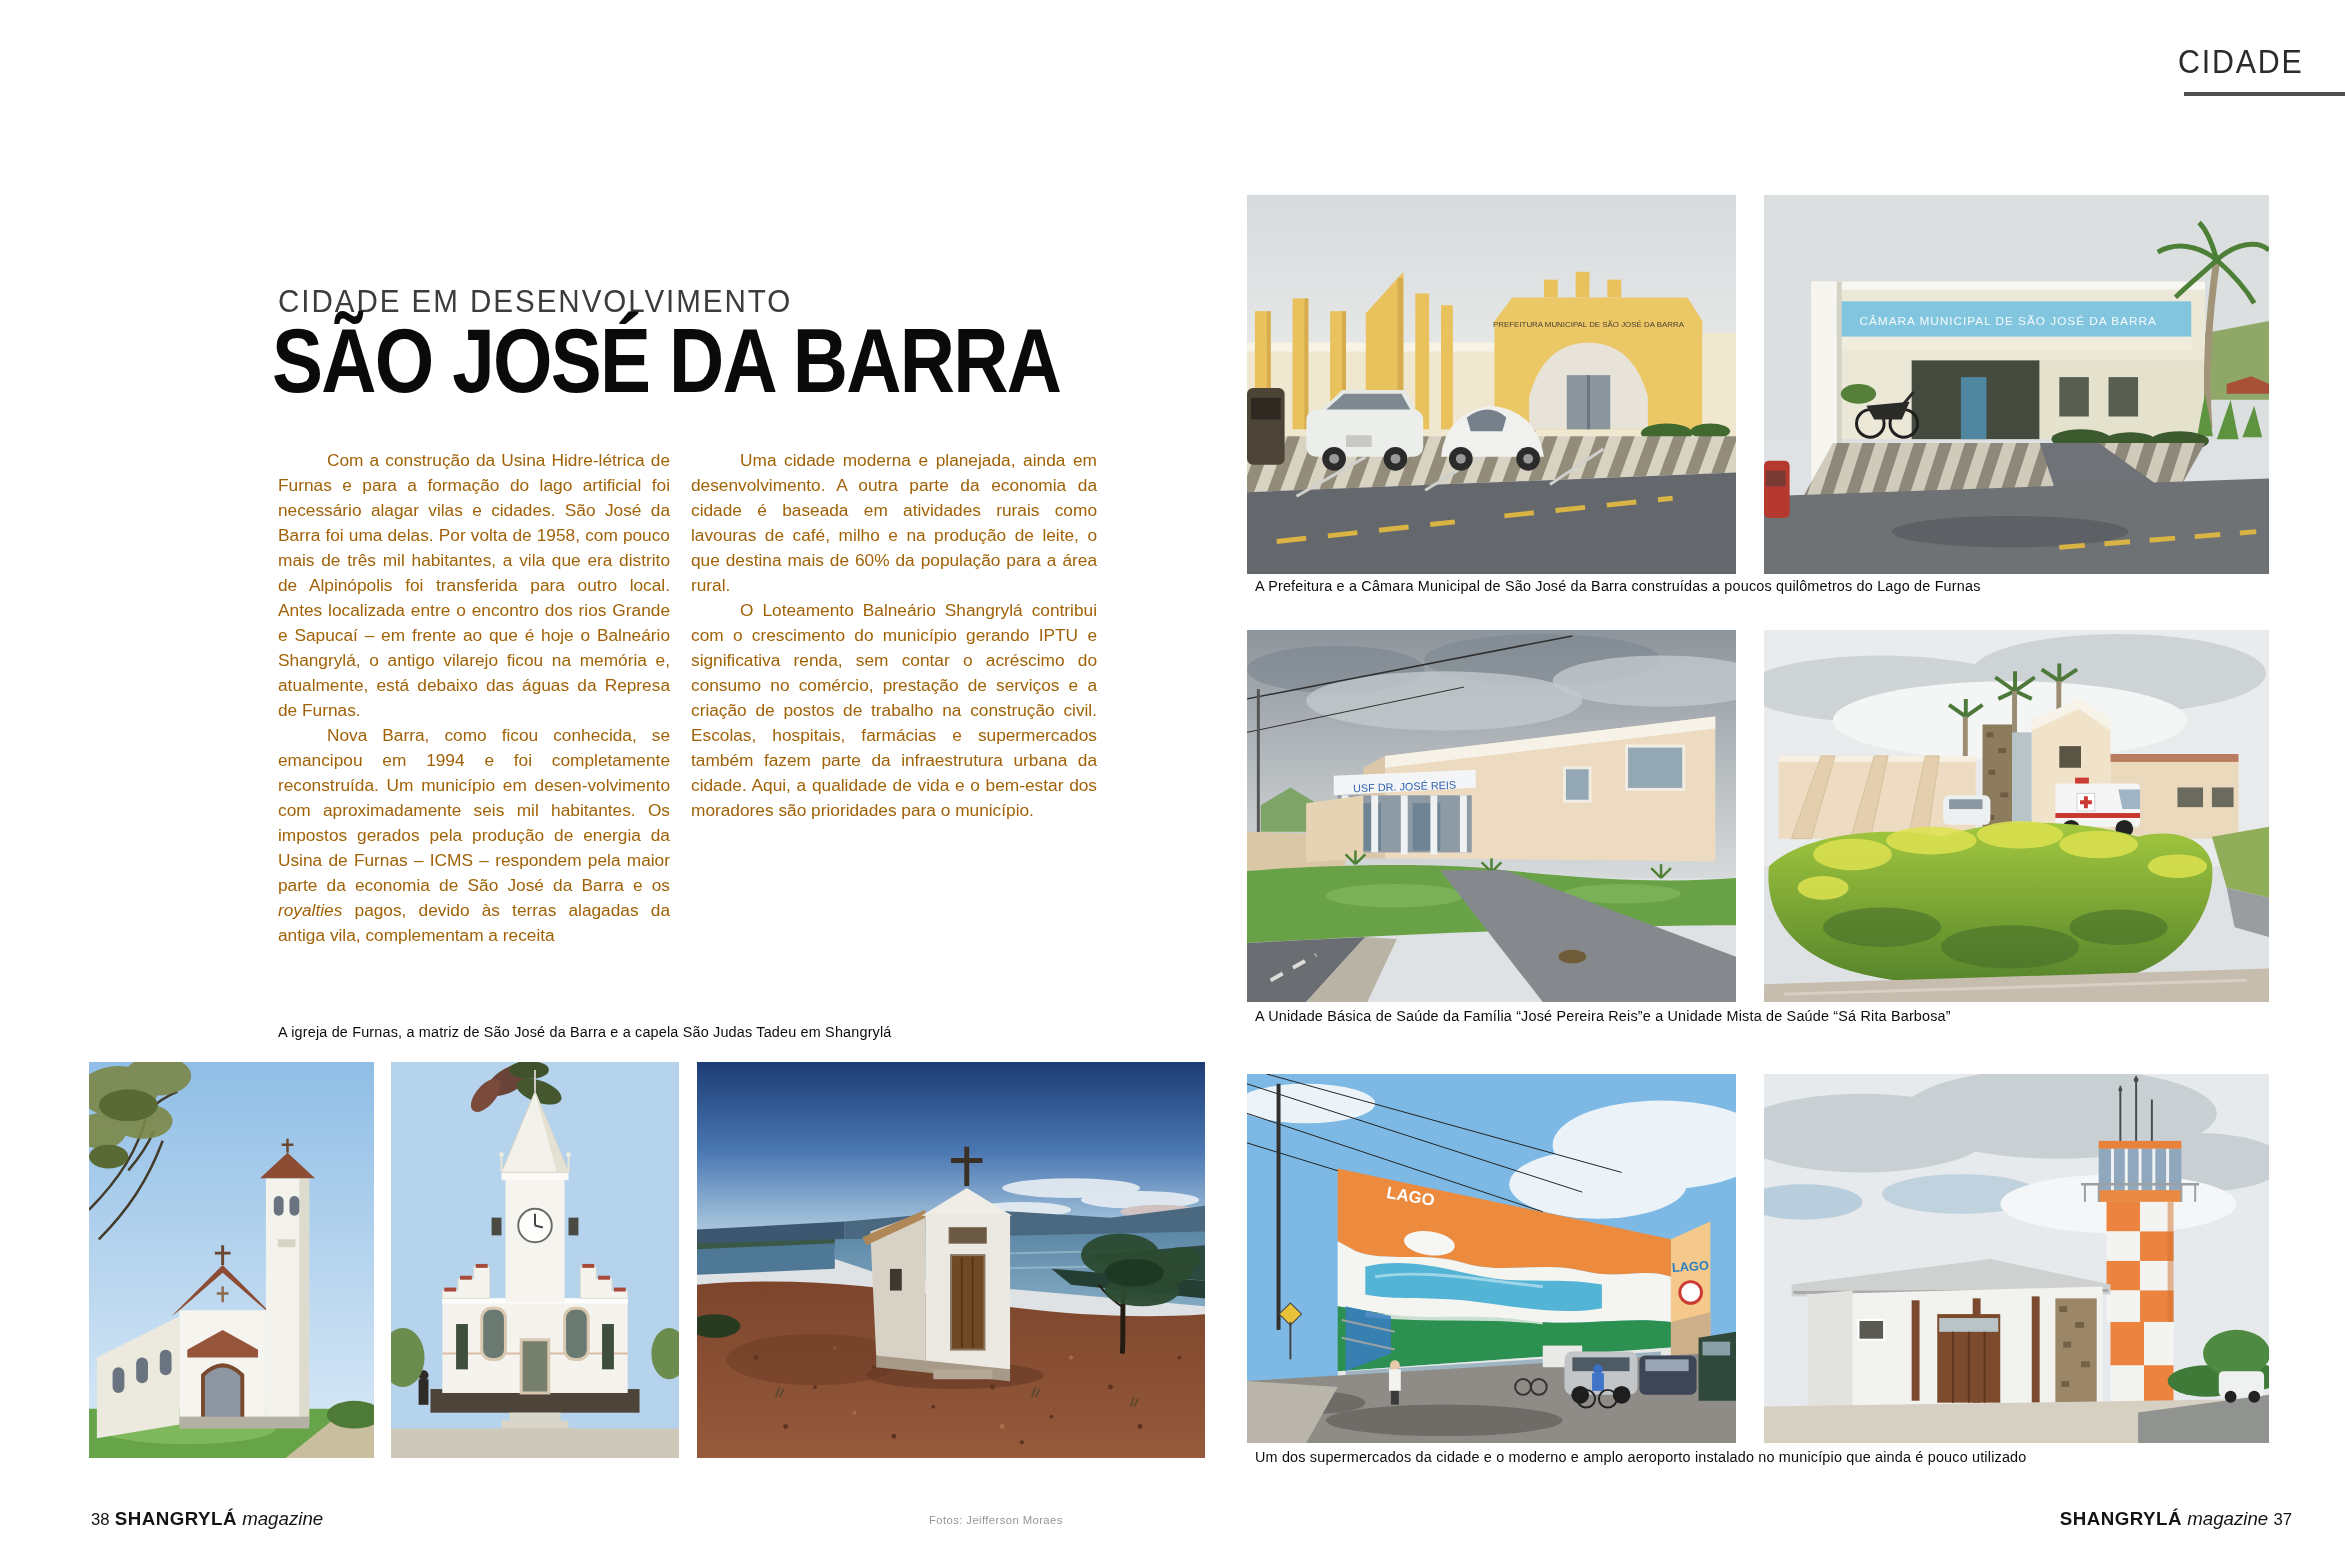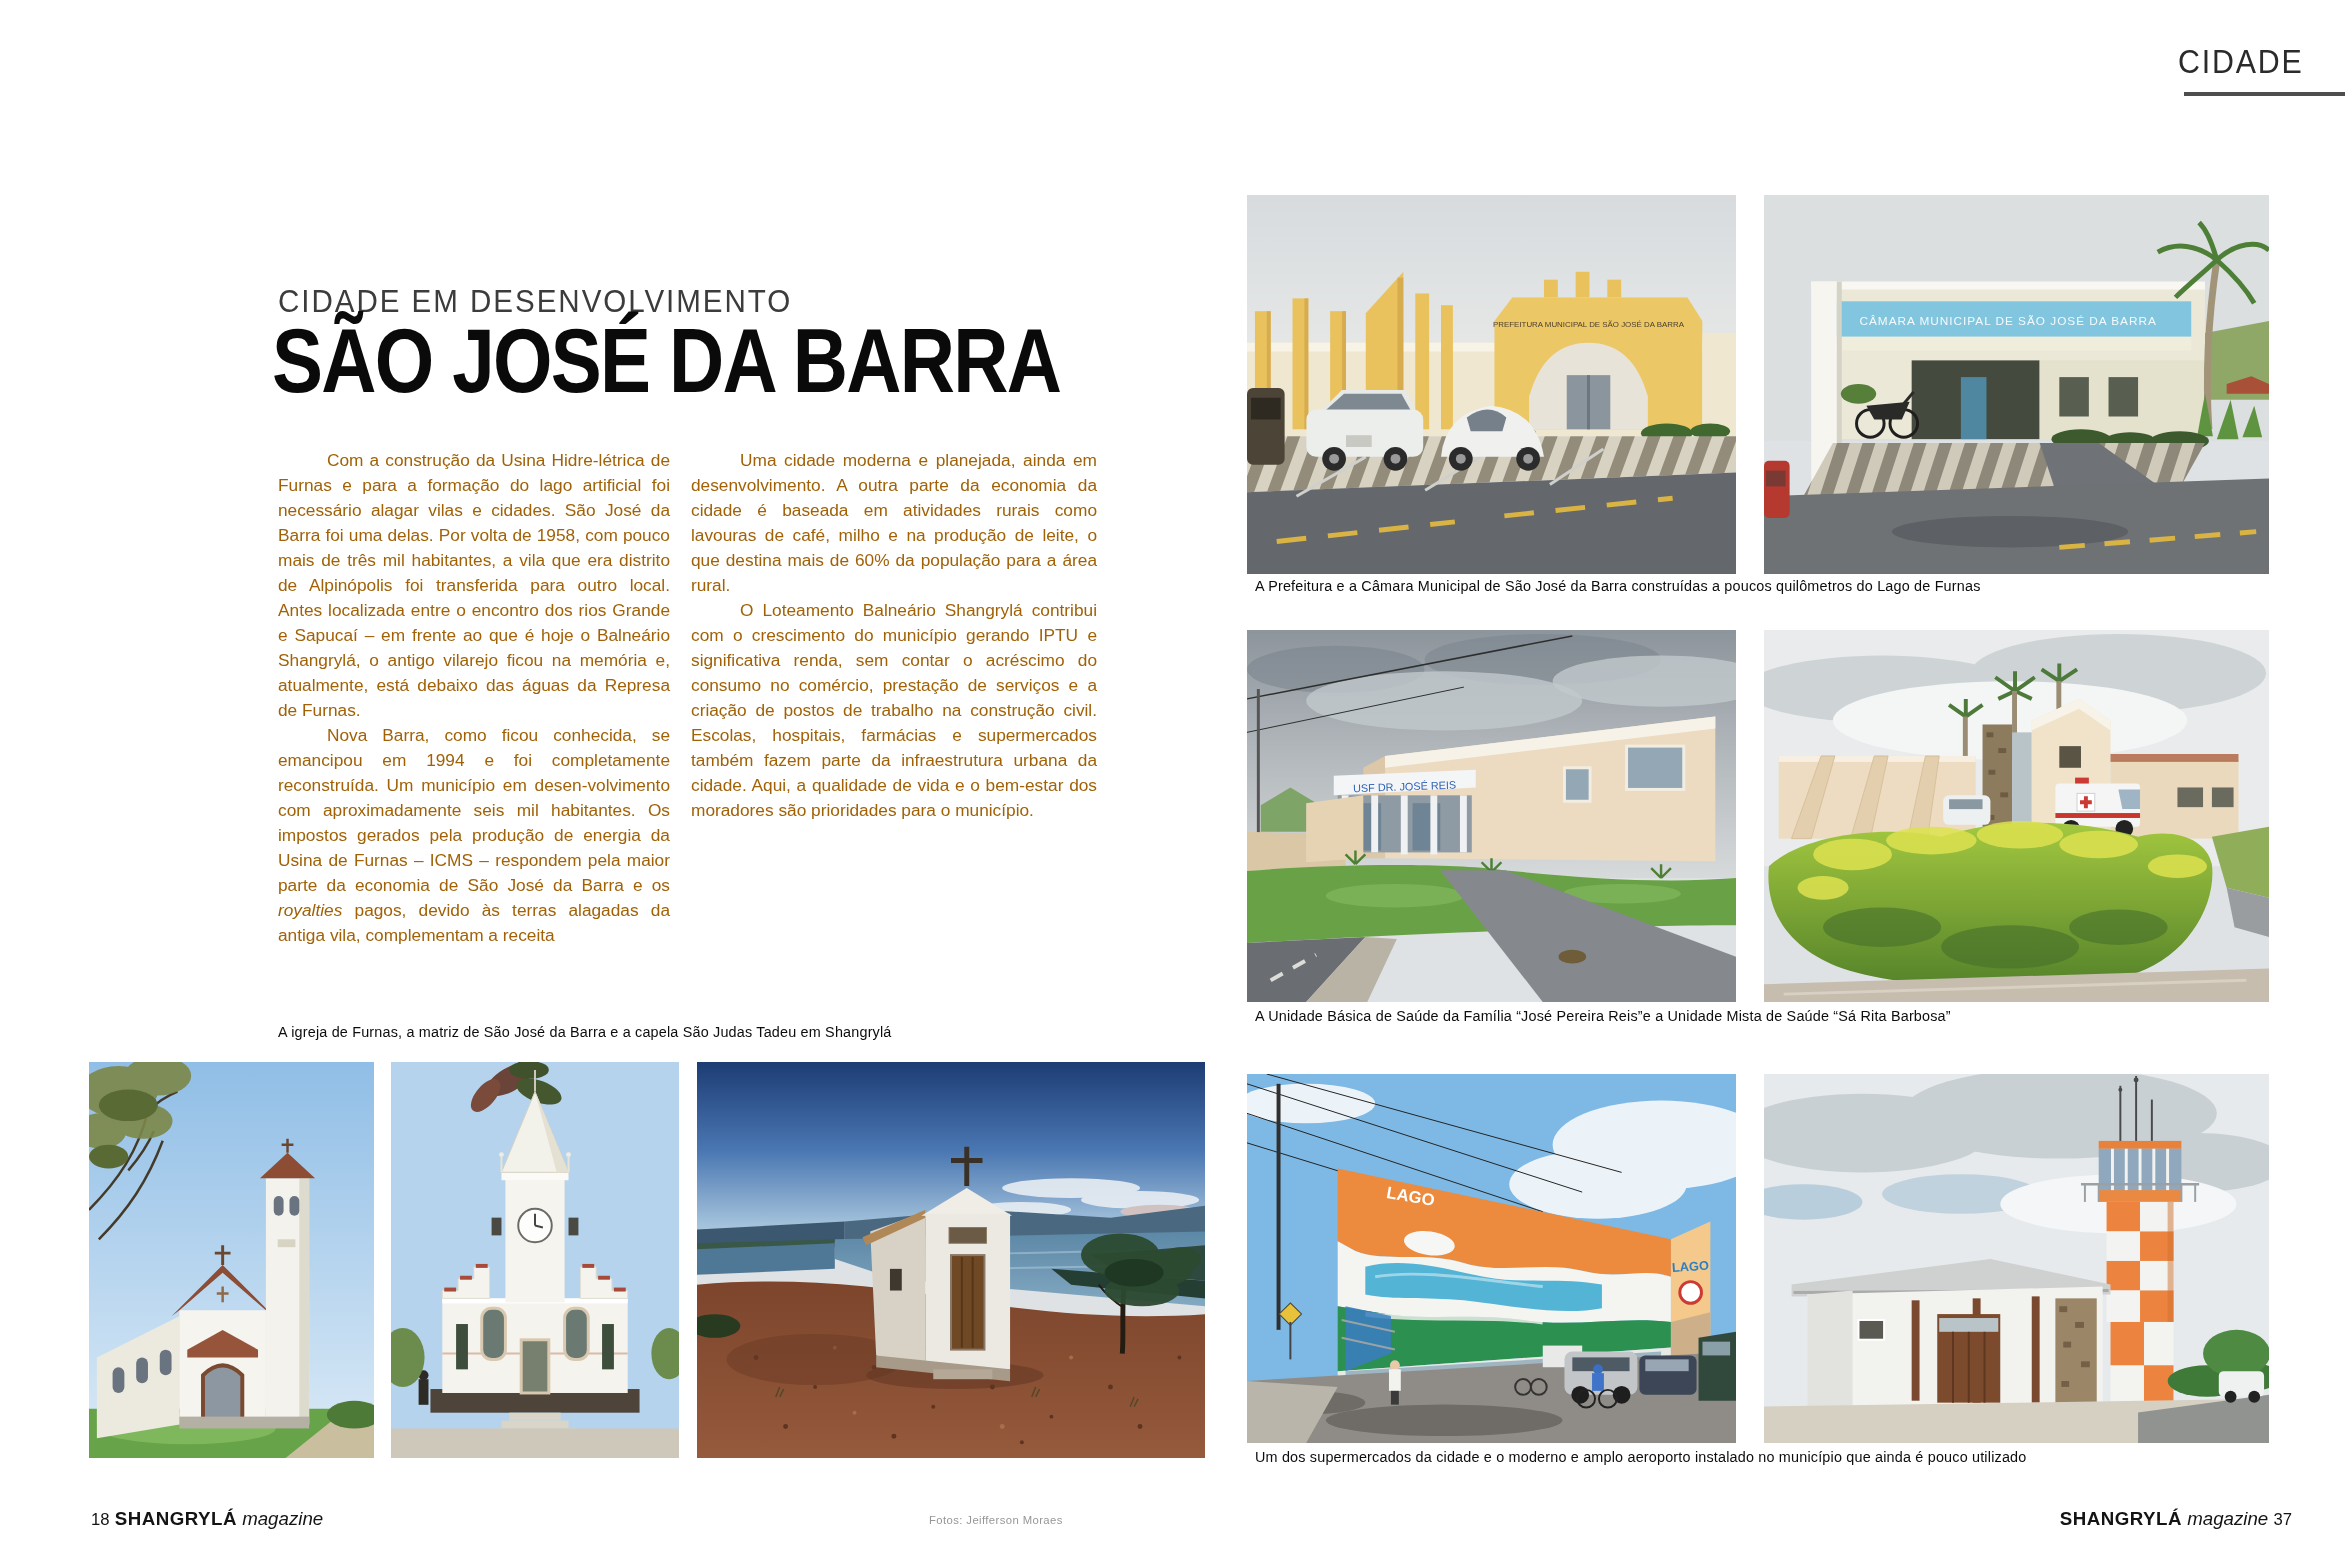--- a/index.html
+++ b/index.html
@@ -713,21 +713,21 @@
             <ellipse cx="452" cy="232" rx="38" ry="16"></ellipse>
             <ellipse cx="492" cy="200" rx="20" ry="12"></ellipse>
         </g>
         <ellipse cx="444" cy="214" rx="30" ry="14" fill="#1f3824"></ellipse>
       </g>
       <ellipse cx="18" cy="268" rx="26" ry="12" fill="#283a20"></ellipse>
     </svg>
   </div>
 
   <div class="footer" style="left:71px;">
-    <span class="num">18</span>
+    <span class="num">38</span>
     <span class="brand">SHANGRYLÁ</span>
     <span class="mag">magazine</span>
   </div>
   <div class="credits">Fotos: Jeifferson Moraes</div>
   <div class="footer" style="right:73px;text-align:right;">
     <span class="brand">SHANGRYLÁ</span>
     <span class="mag">magazine</span>
     <span class="num">37</span>
   </div>
 

